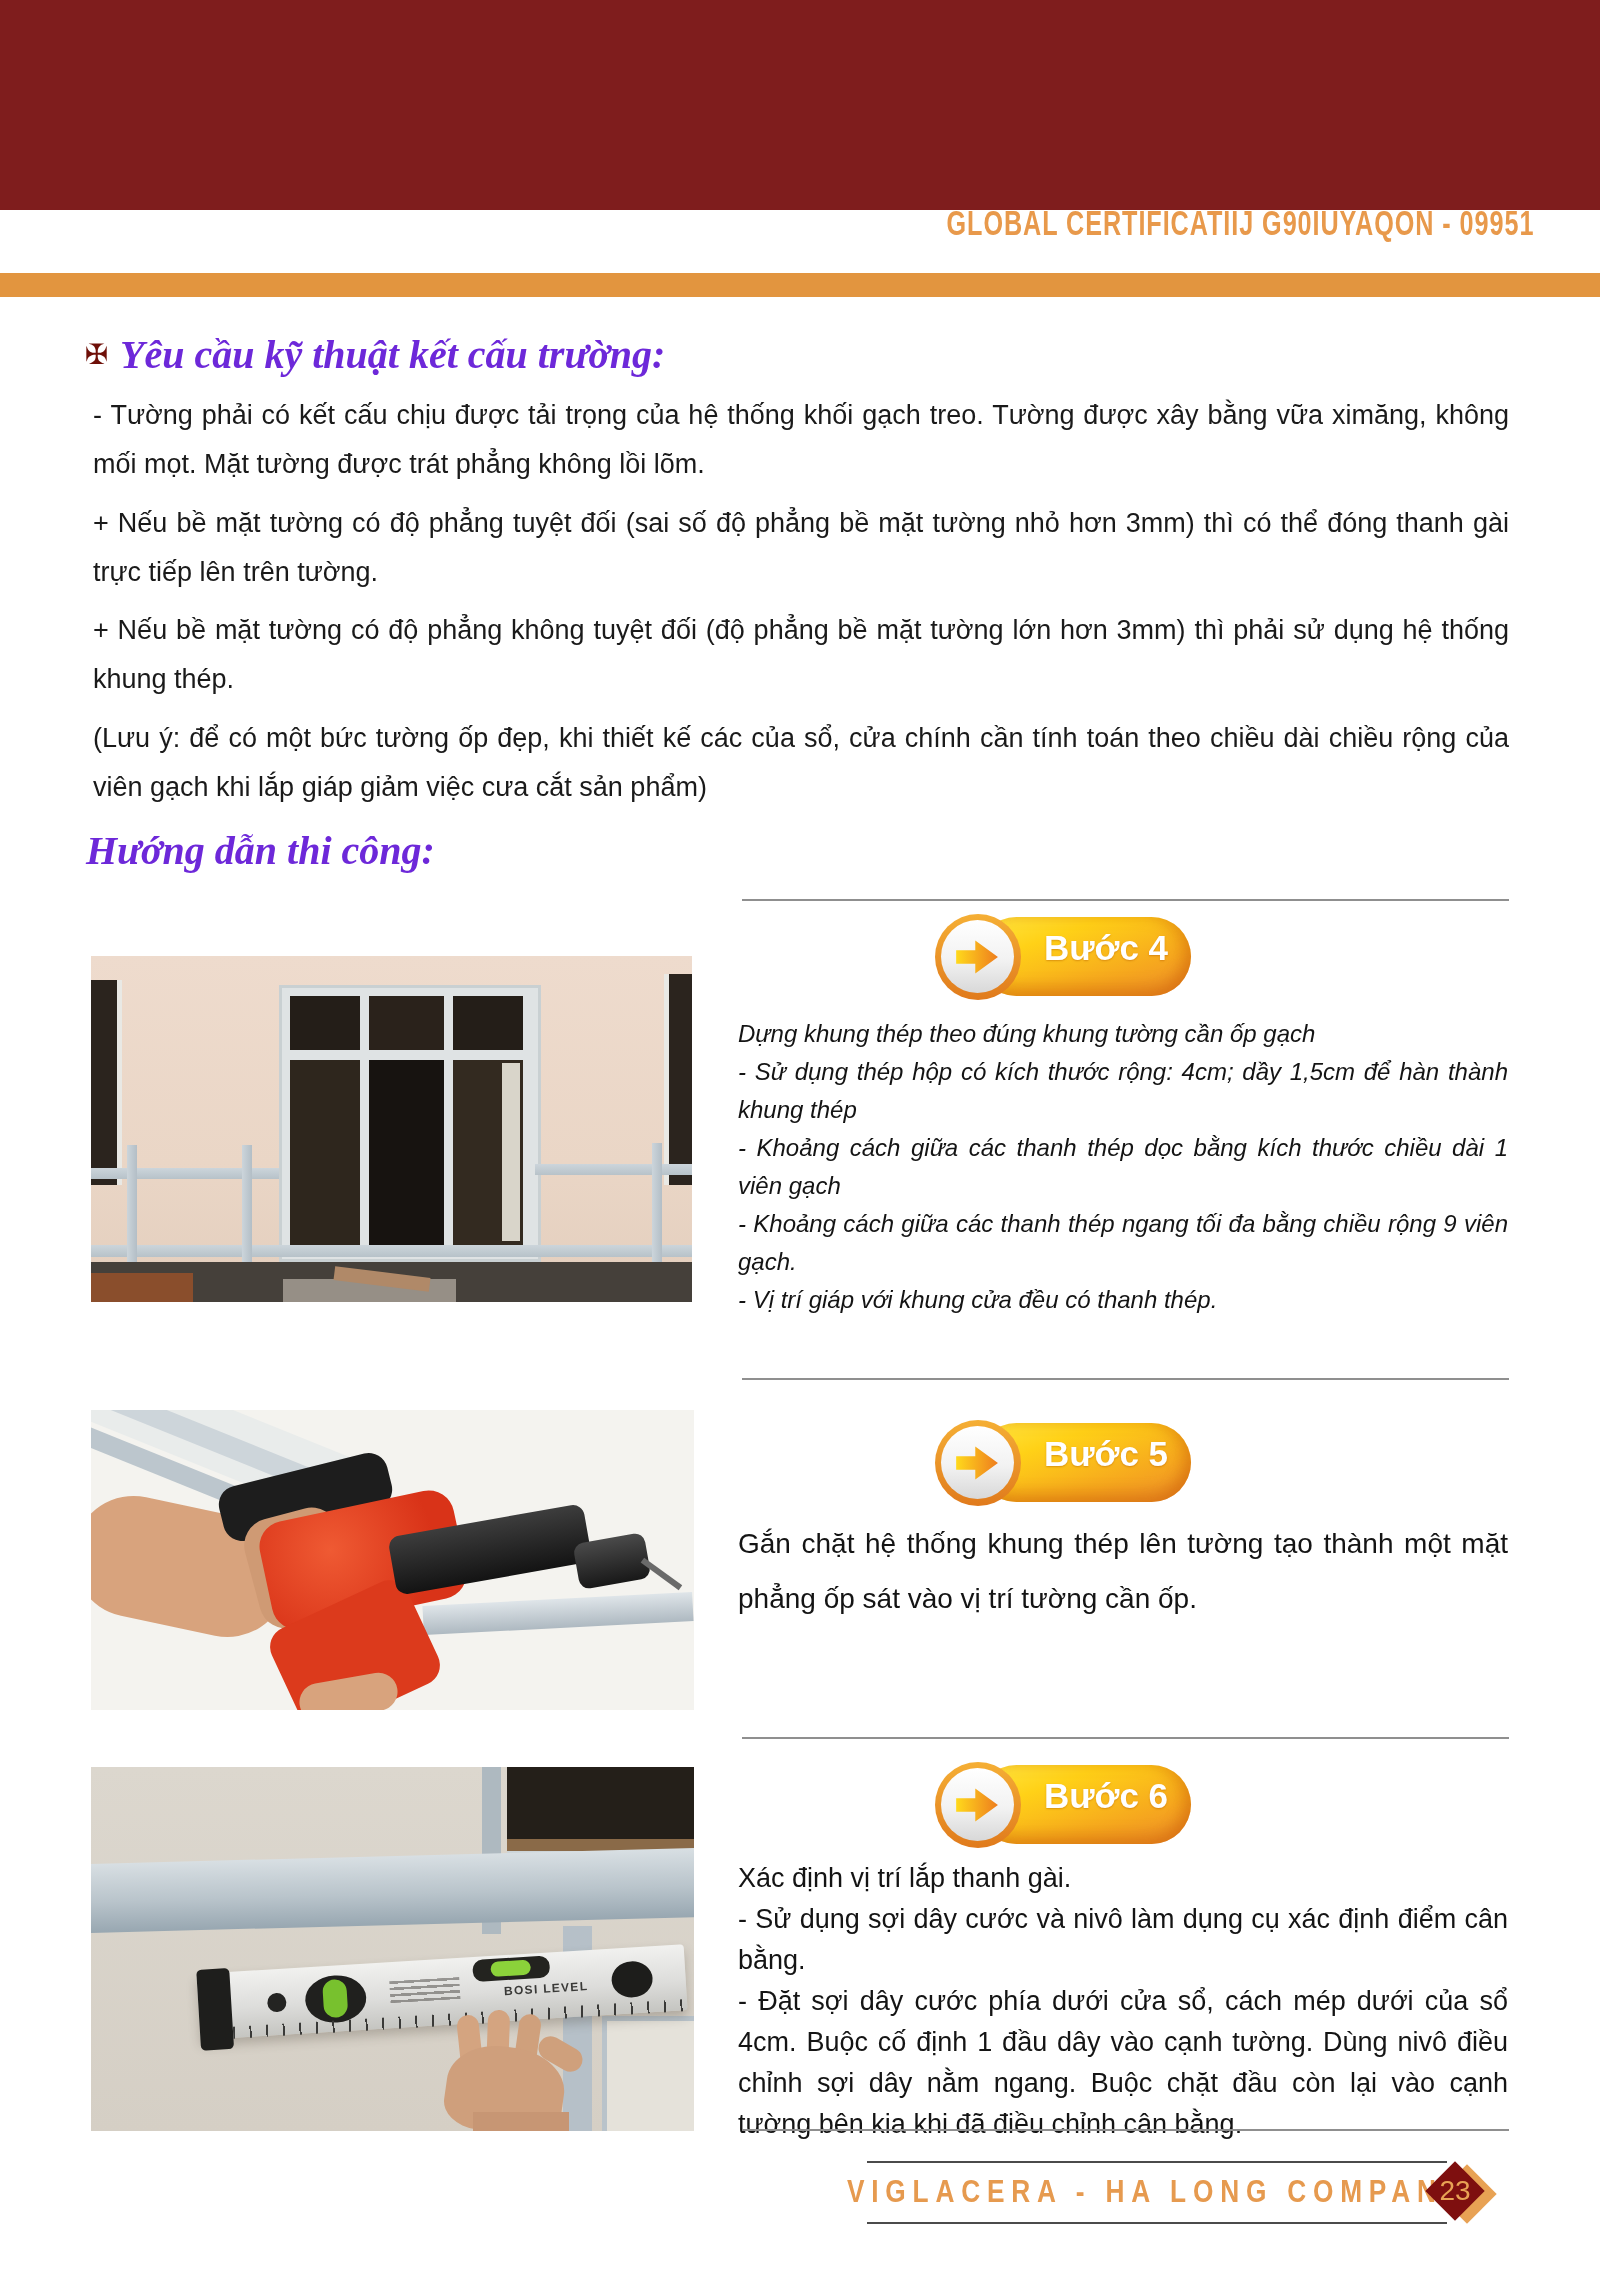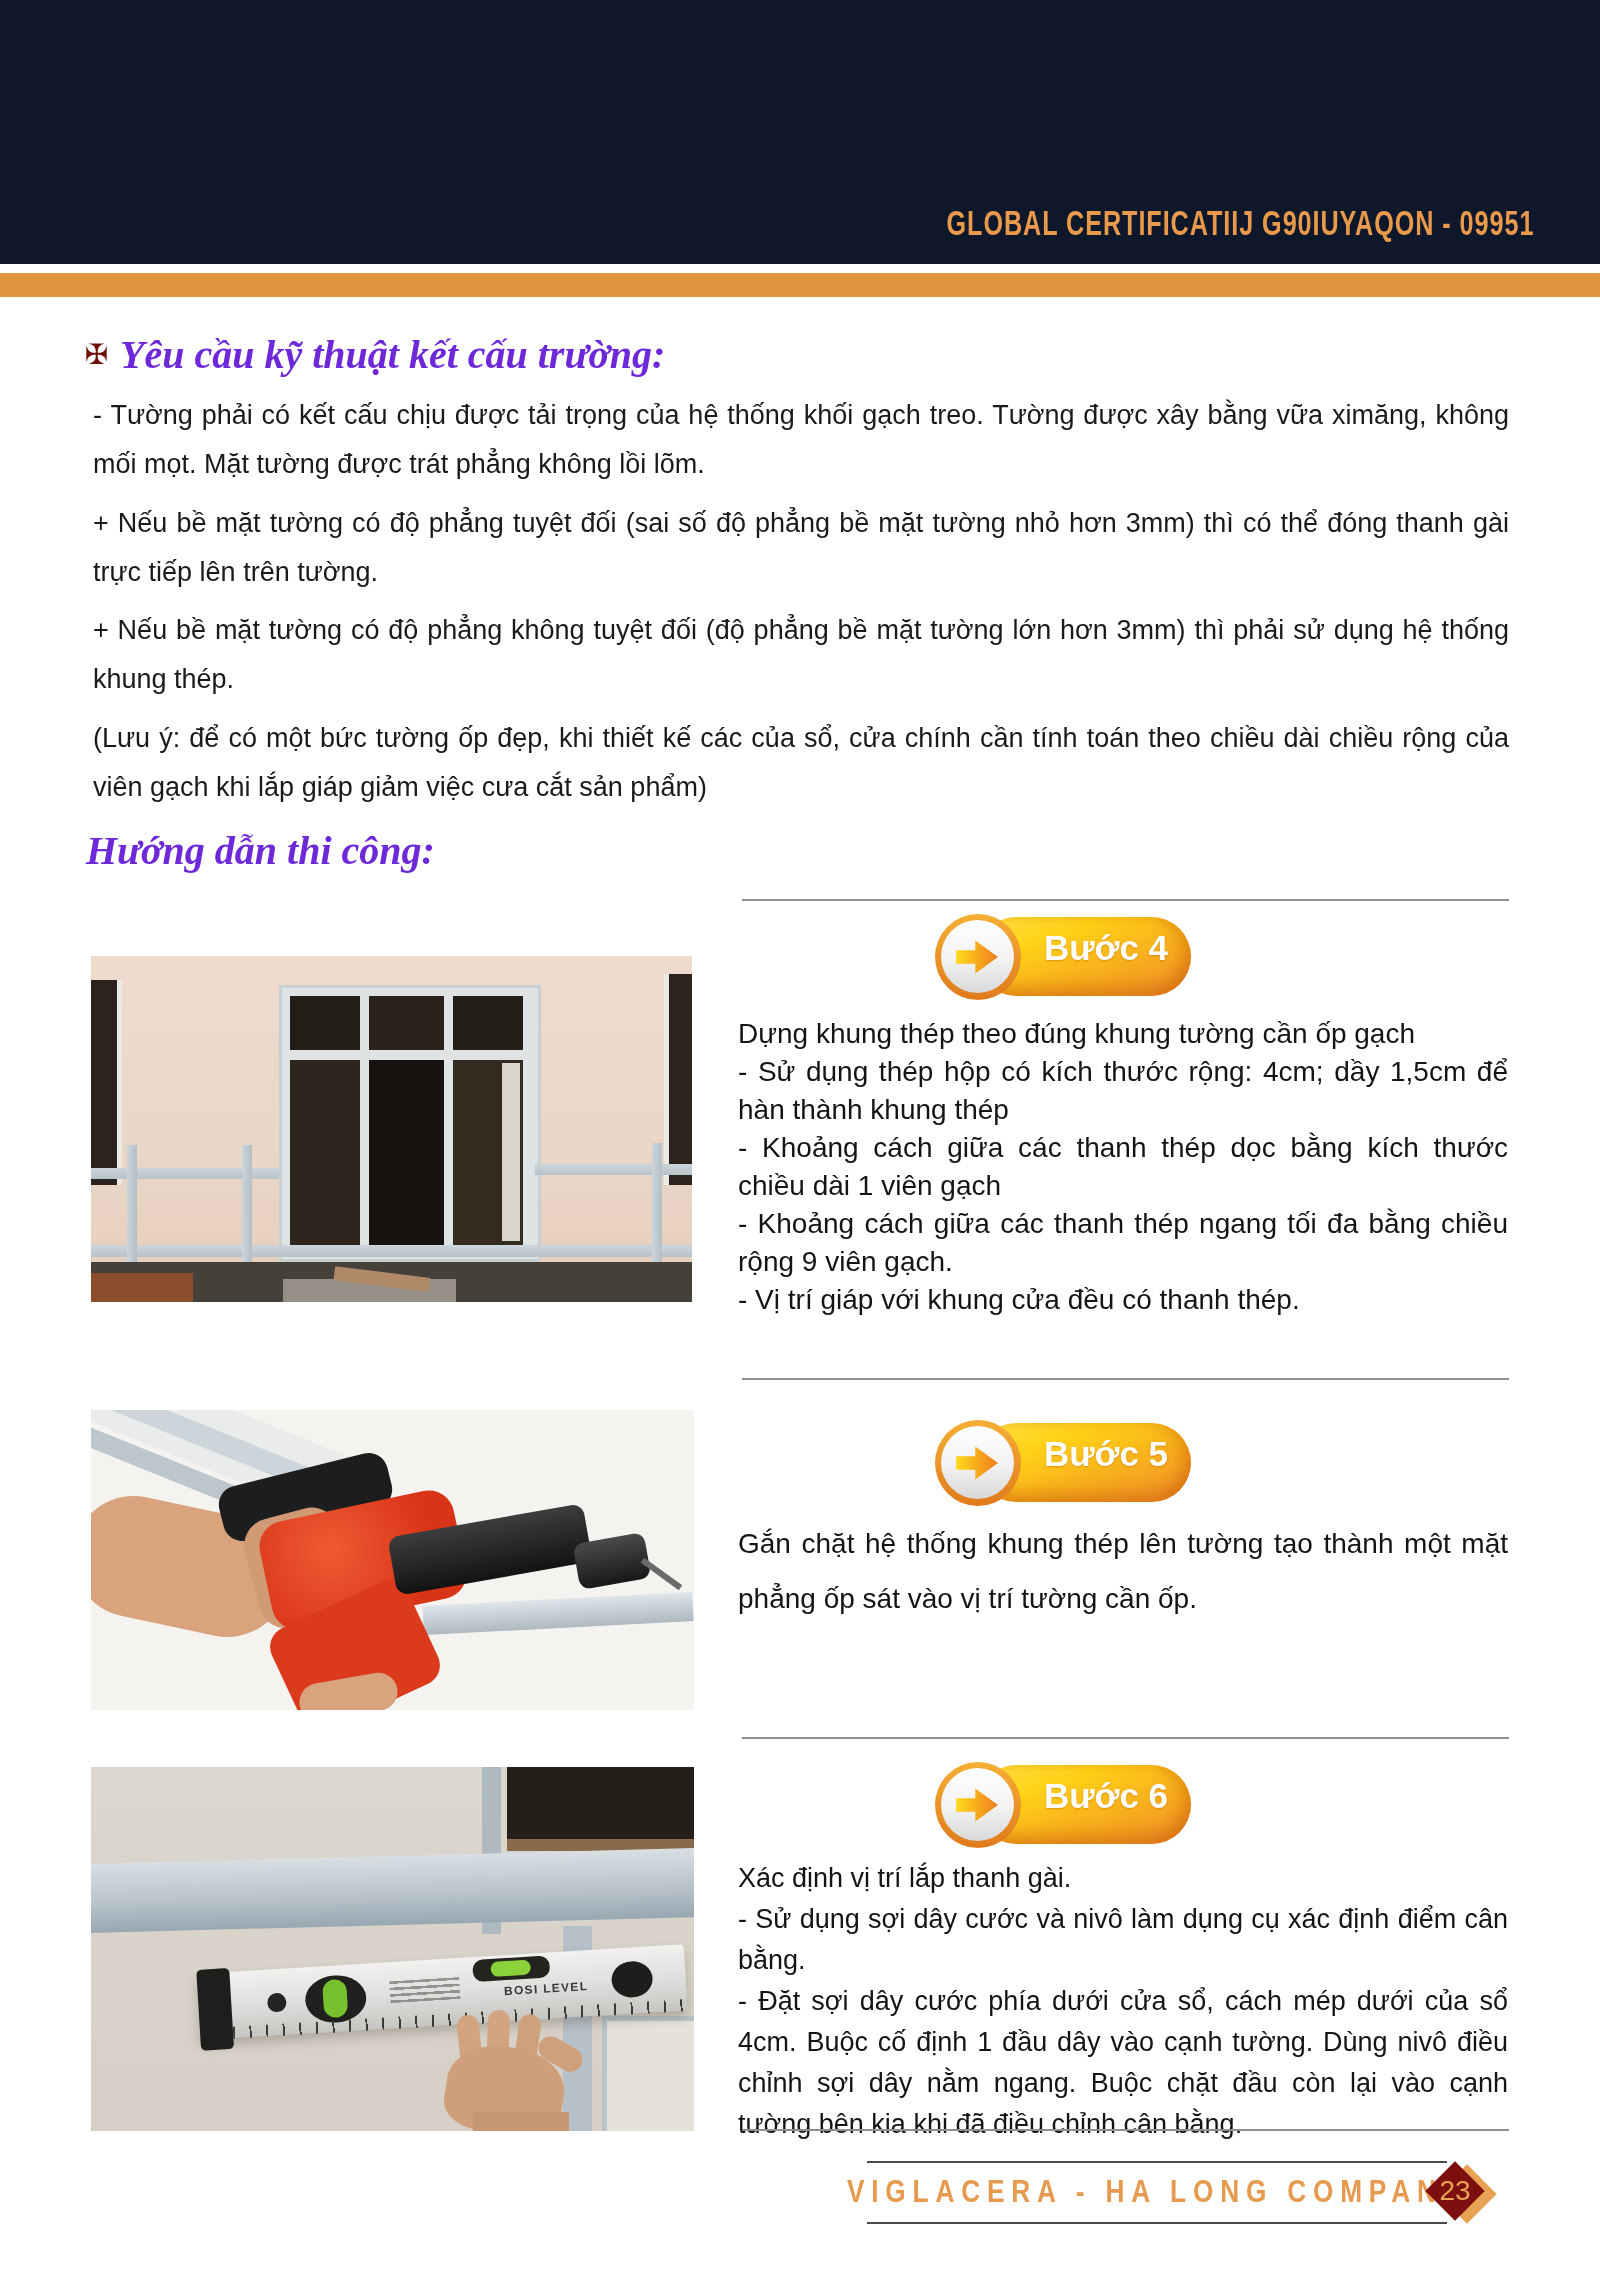--- a/index.html
+++ b/index.html
@@ -1,20 +1,20 @@
 <!DOCTYPE html>
 <html style="font-size:10.2px"><head>
 <meta charset="utf-8">
 <style>
   html,body{margin:0;padding:0;background:#ffffff;}
   .page{position:relative;width:1601px;height:2295px;background:#ffffff;overflow:hidden;
         font-family:"Liberation Sans","DejaVu Sans",sans-serif;}
 
   
-  .hdr{position:absolute;left:0;top:0;width:1601px;height:264px;background:#0f172a;}
+  .hdr{position:absolute;left:0;top:0;width:1601px;height:210px;background:#7f1d1d;}
   .hdr-text{position:absolute;right:67px;top:203px;font-size:35px;font-weight:bold;
             color:#E8994B;letter-spacing:1.3px;white-space:nowrap;
             transform:scaleX(.72);transform-origin:100% 50%;}
   .stripe{position:absolute;left:0;top:273px;width:1601px;height:24px;background:#E2953F;}
 
   
   .h1row{position:absolute;left:85px;top:331px;display:flex;align-items:center;gap:11.5px;}
   .cross{font-size:28px;color:#6E0F08;line-height:1;}
   .red-title{font-family:"Liberation Serif","DejaVu Serif",serif;font-style:italic;font-weight:bold;
              font-size:40px;color:#6d28d9;white-space:nowrap;}
@@ -22,21 +22,21 @@
 
   
   .bodytext{position:absolute;left:93px;top:391px;width:1416px;font-size:27px;line-height:49px;
             color:#1a1a1a;text-align:justify;}
   .bodytext p{margin:0 0 9.6px 0;}
 
   
   .rule{position:absolute;left:742px;width:767px;height:1.9px;background:#8F8F8F;}
   .steptext{position:absolute;left:738px;width:770px;color:#141414;text-align:justify;}
   .steptext p{margin:0;}
-  .s4{top:1015px;font-size:28px;line-height:38px;}
+  .s4{top:1015px;font-size:24px;line-height:38px;font-style:italic;}
   .s5{top:1516px;font-size:28px;line-height:55px;}
   .s6{top:1858px;font-size:27px;line-height:41px;}
 
   
   .btn{position:absolute;left:935px;width:256px;height:87px;}
   .btn-pill{position:absolute;left:42px;top:3.2px;width:214px;height:79px;border-radius:40px;
             background:linear-gradient(160deg,#FFE743 0%,#FFD117 30%,#F6A81E 70%,#ED8B2B 100%);
             box-shadow:inset 0 -10.2px 14px rgba(205,100,10,.40), inset -9px 0 12.8px rgba(205,100,10,.35);}
   .btn-circle{position:absolute;left:0;top:0;width:86px;height:86px;border-radius:50%;
               background:linear-gradient(180deg,#F5AF35 0%,#E07A1C 100%);}

